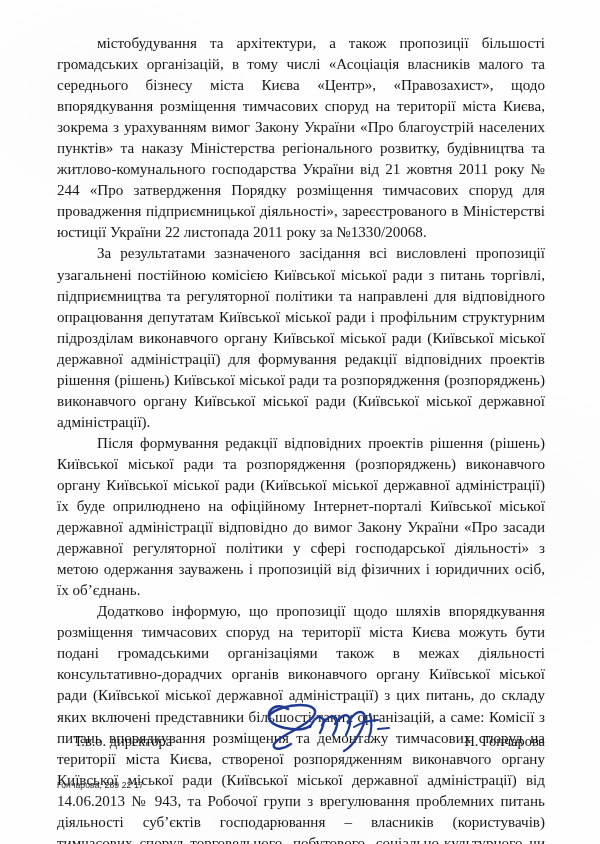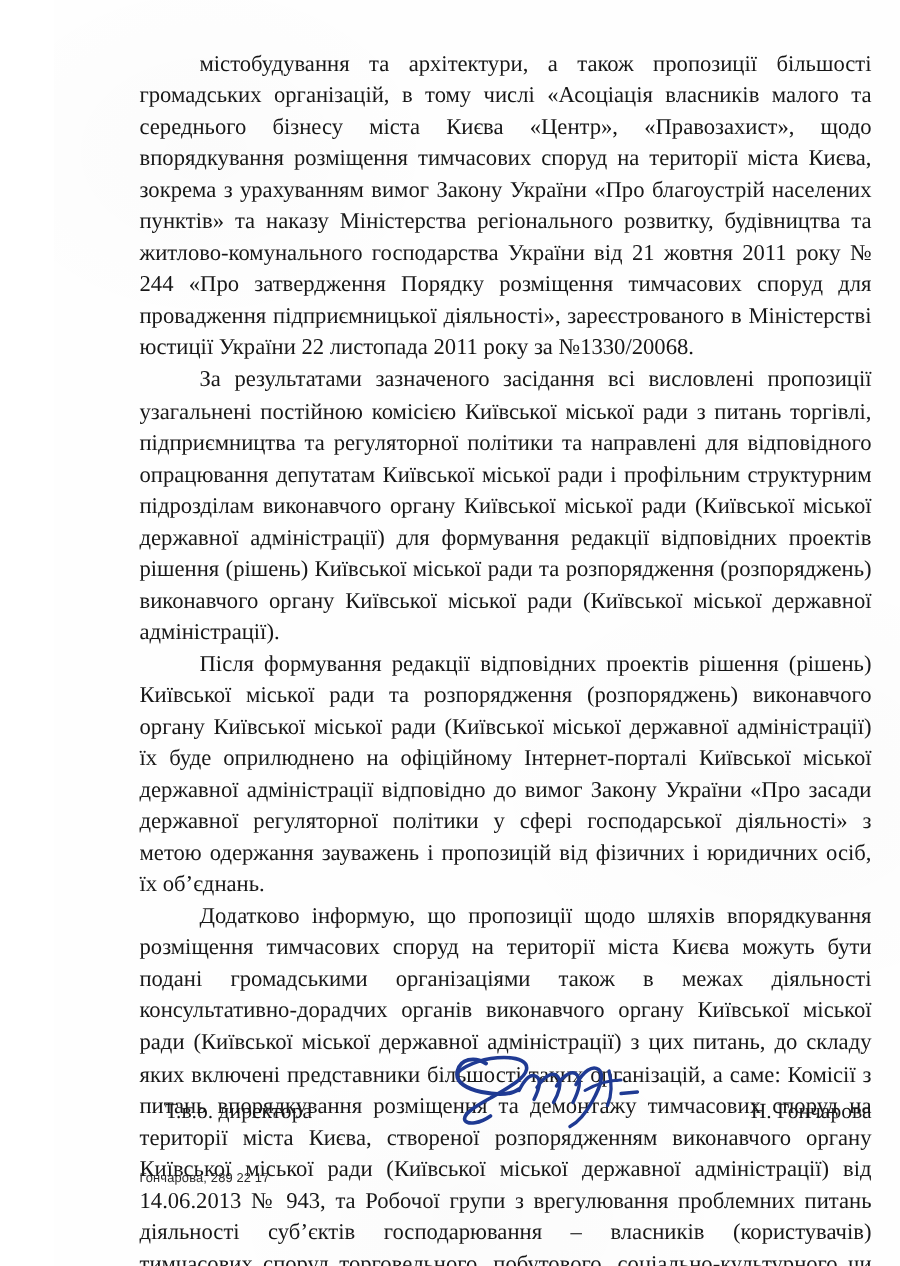--- a/index.html
+++ b/index.html
@@ -13,21 +13,20 @@
     height: 844px;
     overflow: hidden;
     font-family: "Liberation Serif", "DejaVu Serif", serif;
     color: #171717;
     position: relative;
   }
   .page {
     position: absolute;
     inset: 0;
     background: #fefefe;
-    margin-left: 36px;
   }
   
   .scan-noise {
     position: absolute;
     inset: 0;
     pointer-events: none;
     background:
       radial-gradient(ellipse 240px 180px at 18% 12%, rgba(0,0,0,0.012), rgba(0,0,0,0) 70%),
       radial-gradient(ellipse 300px 220px at 86% 62%, rgba(0,0,0,0.013), rgba(0,0,0,0) 72%),
       radial-gradient(ellipse 260px 200px at 50% 96%, rgba(0,0,0,0.010), rgba(0,0,0,0) 70%);

